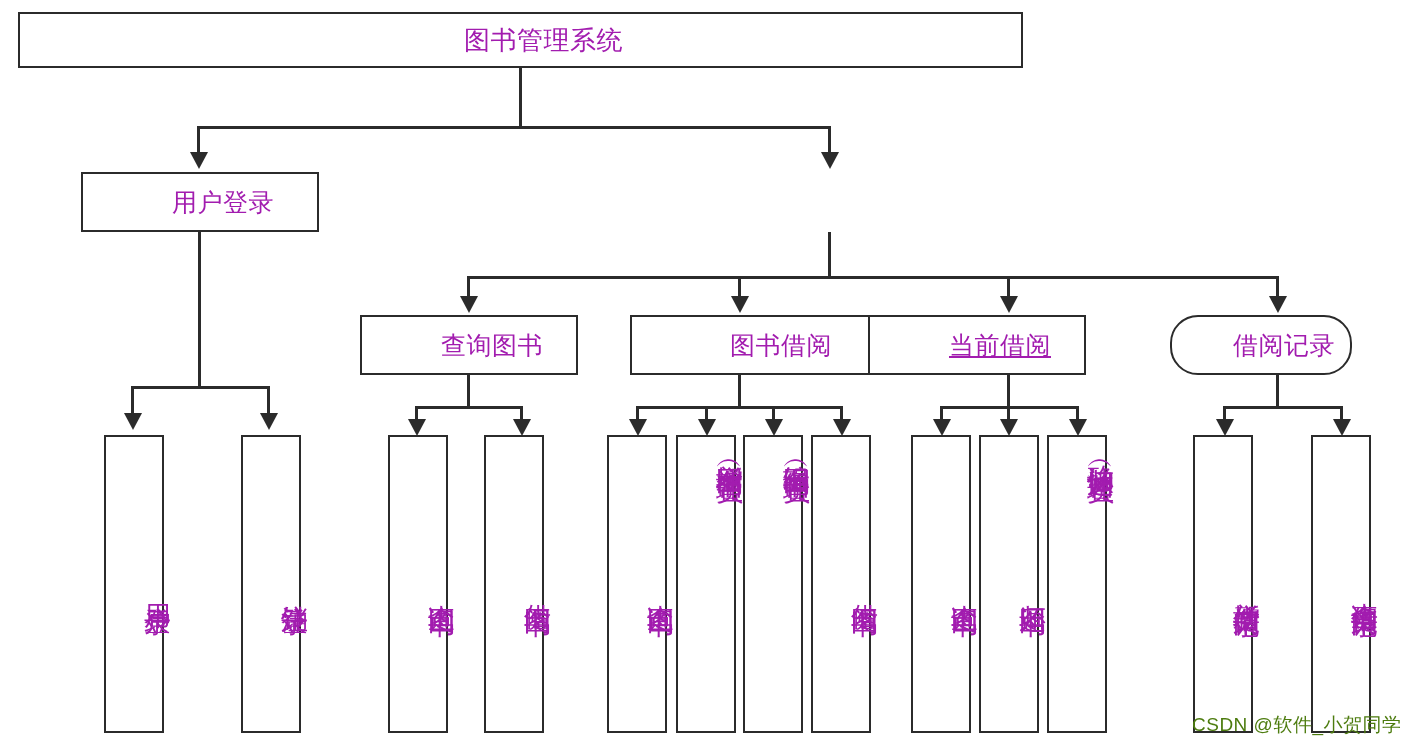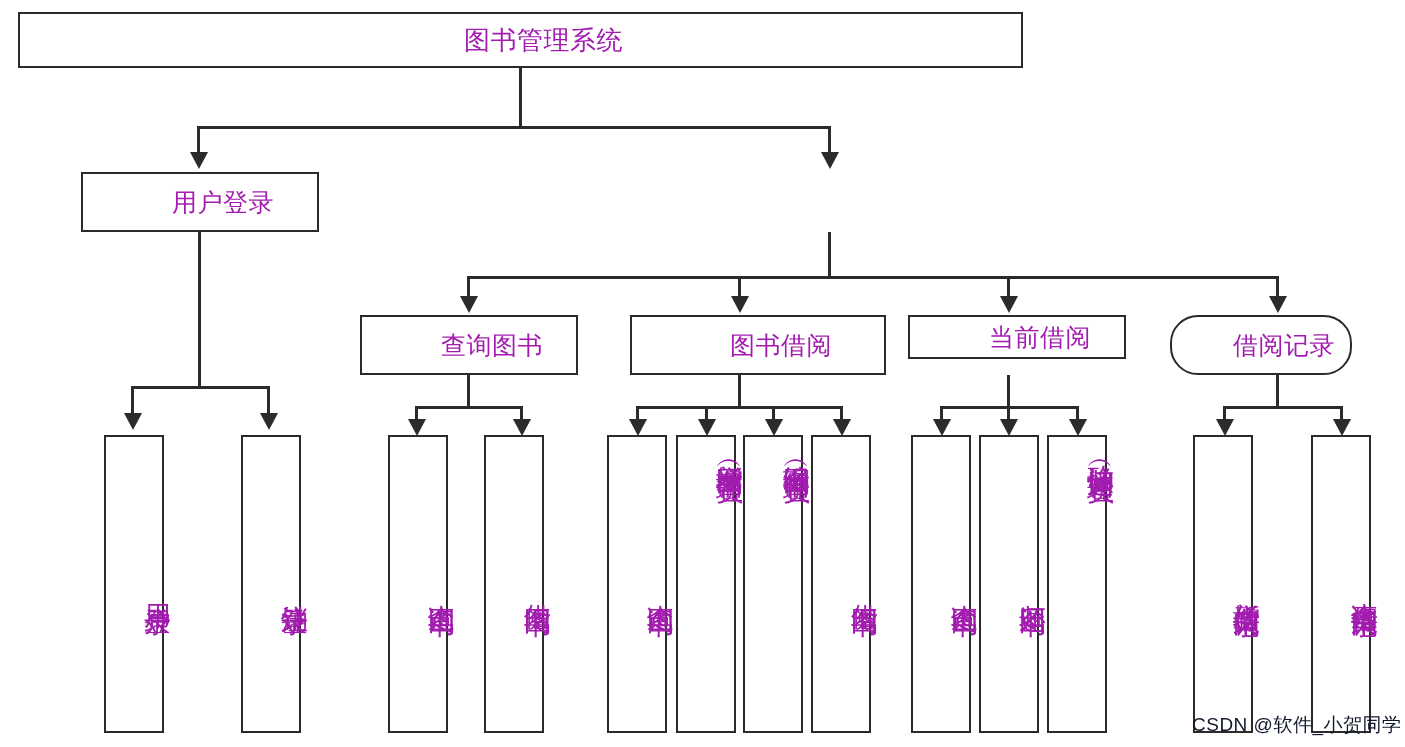--- a/index.html
+++ b/index.html
@@ -75,21 +75,21 @@
     position: absolute;
     width: 0;
     height: 0;
     border-left: 9px solid transparent;
     border-right: 9px solid transparent;
     border-top: 17px solid #2b2b2b;
   }
   .watermark {
     position: absolute;
     font-size: 19px;
-    color: #0f172a;
+    color: #4d7c0f;
     white-space: nowrap;
     letter-spacing: 0.5px;
   }
 </style>
 </head>
 <body>
 
 <div id="canvas">
 
   <div class="node horiz root" style="left:18px; top:12px; width:1005px; height:56px;">
@@ -128,21 +128,21 @@
   <div class="arrow" style="left:1000px; top:296px;"></div>
   <div class="vline" style="left:1276px; top:276px; height:22px;"></div>
   <div class="arrow" style="left:1269px; top:296px;"></div>
 
   <div class="node horiz" style="left:360px; top:315px; width:218px; height:60px;">
     <span class="label">查询图书</span>
   </div>
   <div class="node horiz" style="left:630px; top:315px; width:256px; height:60px;">
     <span class="label">图书借阅</span>
   </div>
-  <div class="node horiz" style="left:908px; top:315px; width:218px; height:44px;">
+  <div class="node horiz" style="left:868px; top:315px; width:218px; height:60px;text-decoration:underline;">
     <span class="label">当前借阅</span>
   </div>
   <div class="node horiz" style="left:1170px; top:315px; width:182px; height:60px;border-radius:28px;">
     <span class="label">借阅记录</span>
   </div>
 
   <div class="vline" style="left:467px; top:375px; height:31px;"></div>
   <div class="hline" style="left:415px; top:406px; width:105px;"></div>
   <div class="vline" style="left:415px; top:406px; height:16px;"></div>
   <div class="arrow" style="left:408px; top:419px;"></div>

